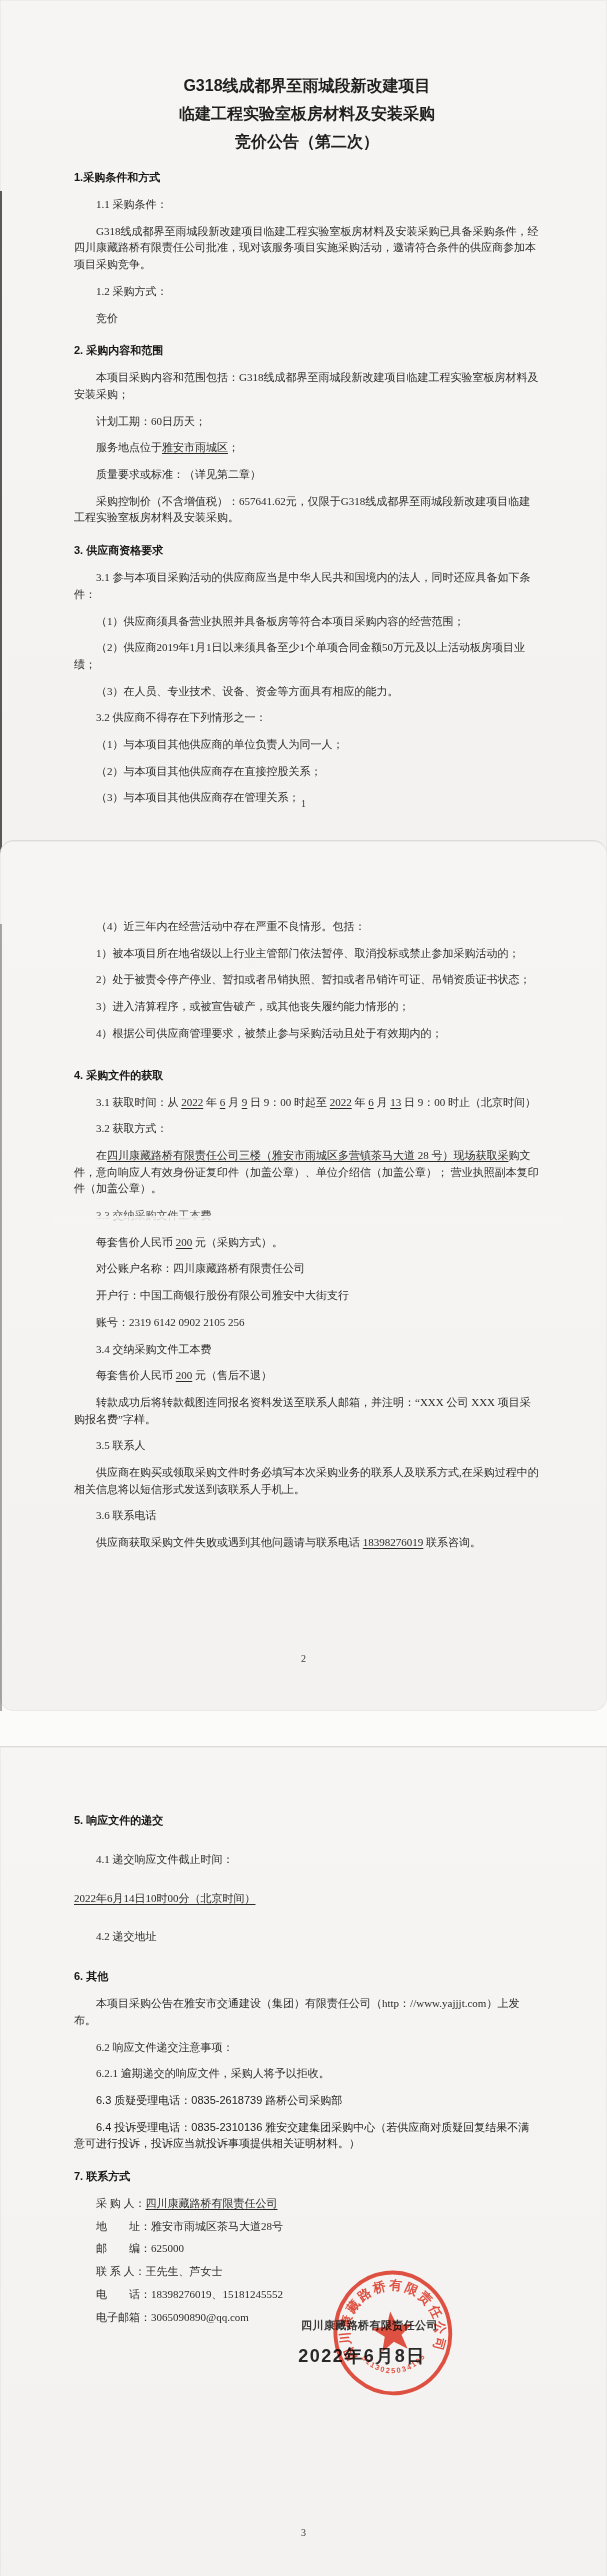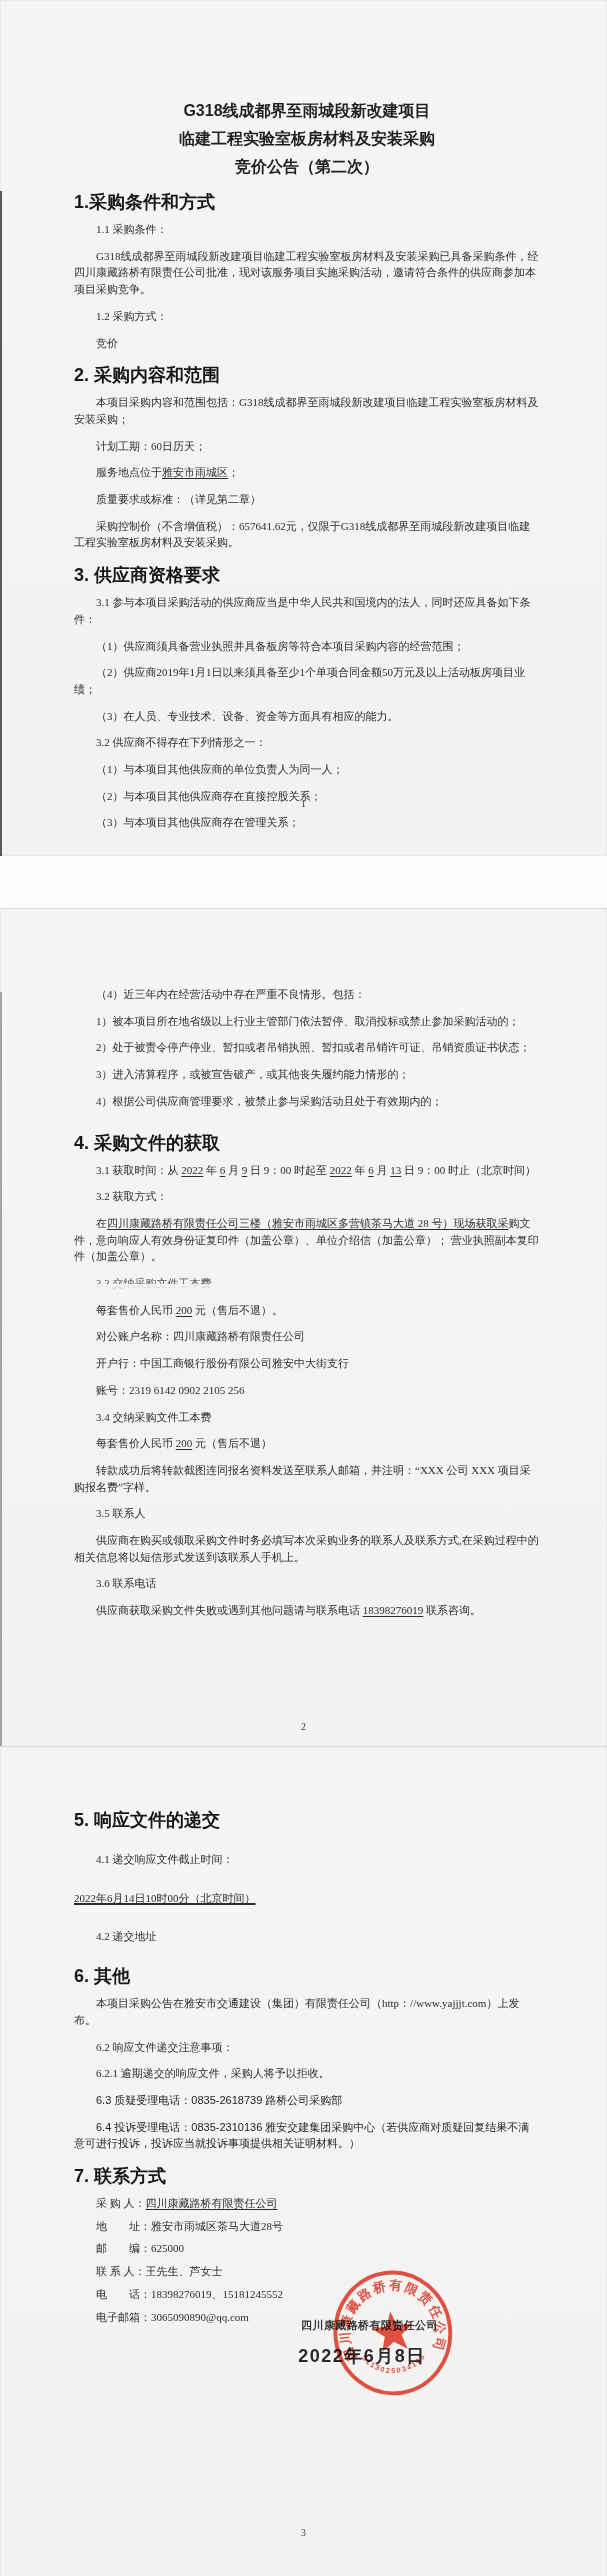--- a/index.html
+++ b/index.html
@@ -1,33 +1,33 @@
 <!DOCTYPE html>
 <html style="font-size:12px"><head>
 <meta charset="utf-8">
 <style>
   html,body{margin:0;padding:0;background:#fdfdfc;}
   #canvas{position:relative;width:607px;height:2576px;background:#fbfbf9;overflow:hidden;
           font-family:"Liberation Serif",serif;color:#2c2c2c;}
   .page{position:absolute;left:0;width:607px;background:linear-gradient(180deg,#f6f5f3,#f3f2f0);
         box-shadow:inset 0 0 0 0.8px rgba(0,0,0,.05);}
   #page1{top:0;height:856px;}
-  #page2{top:908px;height:870px;border-top:0.8px solid #dddbd6;}
+  #page2{top:840px;height:870px;border-top:0.8px solid #dddbd6;border-radius:14px;}
   #page3{top:1746px;height:830px;border-top:0.8px solid #dddbd6;}
   .content{padding:0 67px 0 74px;font-size:11px;line-height:16.7px;}
-  #page1 .content{padding-top:97px;}
+  #page1 .content{padding-top:72px;}
   #page2 .content{padding-top:67px;}
   #page3 .content{padding-top:49px;}
   .title{text-align:center;font-family:"Liberation Sans",sans-serif;font-weight:bold;
          font-size:16px;line-height:28px;color:#1f1f1f;margin:0;}
-  .h{font-family:"Liberation Sans",sans-serif;font-weight:bold;font-size:18px;
+  .h{font-family:"Liberation Sans",sans-serif;font-weight:bold;font-size:11px;
      line-height:18px;color:#181818;margin:15px 0 10px;}
   .h.mt-lg{margin-top:24px;}
   .para{text-indent:2em;margin:10px 0;}
-  .flush{text-indent:0;text-decoration:underline;}
+  .flush{text-indent:0;}
   .tight{margin:22px 0;}
   .u{text-decoration:underline;text-underline-offset:2.3px;}
   .u.pad{padding-right:26px;border-bottom:none;}
   .bold{font-family:"Liberation Sans",sans-serif;font-weight:normal;color:#1c1c1c;}
   .pagenum{position:absolute;left:0;right:0;bottom:47px;text-align:center;
            font-size:10px;color:#3a3a3a;}
   .halfcut{position:relative;opacity:.82;}
   .halfcut::after{content:"";position:absolute;left:-23px;right:-23px;top:54%;height:75%;
                   background:linear-gradient(to bottom,rgba(246,245,243,.96),rgba(246,245,243,.25));}
   .edge1{position:absolute;left:0;top:191px;bottom:0;width:2.3px;background:#2e2e2e;opacity:.78;}
@@ -88,21 +88,21 @@
       <div class="para">1）被本项目所在地省级以上行业主管部门依法暂停、取消投标或禁止参加采购活动的；</div>
       <div class="para">2）处于被责令停产停业、暂扣或者吊销执照、暂扣或者吊销许可证、吊销资质证书状态；</div>
       <div class="para">3）进入清算程序，或被宣告破产，或其他丧失履约能力情形的；</div>
       <div class="para">4）根据公司供应商管理要求，被禁止参与采购活动且处于有效期内的；</div>
 
       <div class="h mt-lg">4. 采购文件的获取</div>
       <div class="para"><span>3.1 获取时间：从 </span><span class="u">2022</span><span> 年 </span><span class="u">6</span><span> 月 </span><span class="u">9</span><span> 日 9：00 时起至 </span><span class="u">2022</span><span> 年 </span><span class="u">6</span><span> 月 </span><span class="u">13</span><span> 日 9：00 时止（北京时间）</span></div>
       <div class="para">3.2 获取方式：</div>
       <div class="para"><span>在</span><span class="u">四川康藏路桥有限责任公司三楼（雅安市雨城区多营镇茶马大道 28 号）现场获取采</span><span>购文件，意向响应人有效身份证复印件（加盖公章）、单位介绍信（加盖公章）； 营业执照副本复印件（加盖公章）。</span></div>
       <div class="para halfcut">3.3 交纳采购文件工本费</div>
-      <div class="para"><span>每套售价人民币 </span><span class="u">200</span><span> 元（售后不退）。</span></div>
+      <div class="para"><span>每套售价人民币 </span><span class="u">200</span><span> 元（采购方式）。</span></div>
       <div class="para">对公账户名称：四川康藏路桥有限责任公司</div>
       <div class="para">开户行：中国工商银行股份有限公司雅安中大街支行</div>
       <div class="para">账号：2319 6142 0902 2105 256</div>
       <div class="para">3.4 交纳采购文件工本费</div>
       <div class="para"><span>每套售价人民币 </span><span class="u">200</span><span> 元（售后不退）</span></div>
       <div class="para">转款成功后将转款截图连同报名资料发送至联系人邮箱，并注明：“XXX 公司 XXX 项目采购报名费”字样。</div>
       <div class="para">3.5 联系人</div>
       <div class="para">供应商在购买或领取采购文件时务必填写本次采购业务的联系人及联系方式,在采购过程中的相关信息将以短信形式发送到该联系人手机上。</div>
       <div class="para">3.6 联系电话</div>
       <div class="para"><span>供应商获取采购文件失败或遇到其他问题请与联系电话 </span><span class="u">18398276019</span><span> 联系咨询。</span></div>

